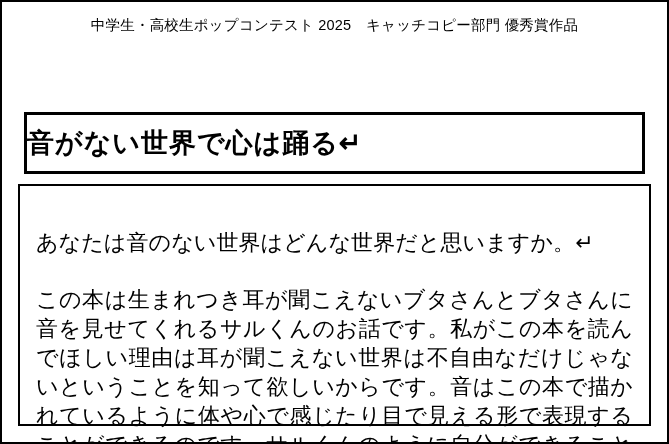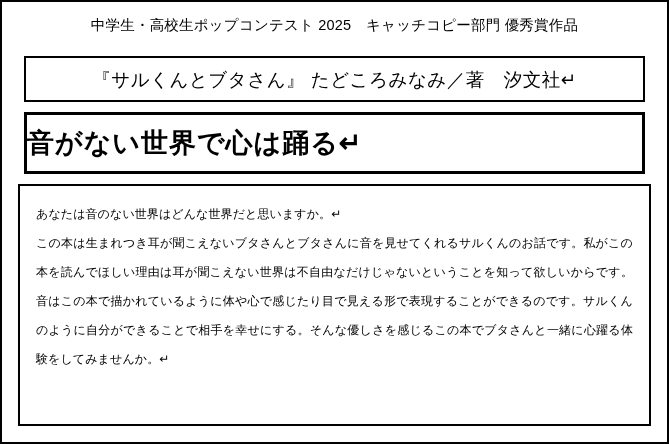--- a/index.html
+++ b/index.html
@@ -71,39 +71,37 @@
     white-space: nowrap;
   }
   .body-box {
     top: 182px;
     left: 16px;
     width: 633px;
     height: 242px;
     padding: 14px 16px 10px 16px;
   }
   .body-text {
-    font-size: 12px;
+    font-size: 22px;
     line-height: 29px;
     text-align: justify;
     text-justify: inter-character;
     letter-spacing: 0.1px;
     white-space: pre-wrap;
     word-break: break-all;
+    margin-top: 28px;
   }
 </style>
 </head>
 <body>
 
 <div class="page">
 
   <div class="header-line">中学生・高校生ポップコンテスト 2025　キャッチコピー部門 優秀賞作品</div>
 
-  <div class="box book-box">
-    <div class="book-title">『サルくんとブタさん』 たどころみなみ／著　汐文社↵</div>
-  </div>
 
   <div class="box catch-box">
     <div class="catch-copy">音がない世界で心は踊る↵</div>
   </div>
 
   <div class="box body-box">
     <div class="body-text">あなたは音のない世界はどんな世界だと思いますか。↵</div>
     <div class="body-text">この本は生まれつき耳が聞こえないブタさんとブタさんに音を見せてくれるサルくんのお話です。私がこの本を読んでほしい理由は耳が聞こえない世界は不自由なだけじゃないということを知って欲しいからです。音はこの本で描かれているように体や心で感じたり目で見える形で表現することができるのです。サルくんのように自分ができることで相手を幸せにする。そんな優しさを感じるこの本でブタさんと一緒に心躍る体験をしてみませんか。↵</div>
   </div>
 

